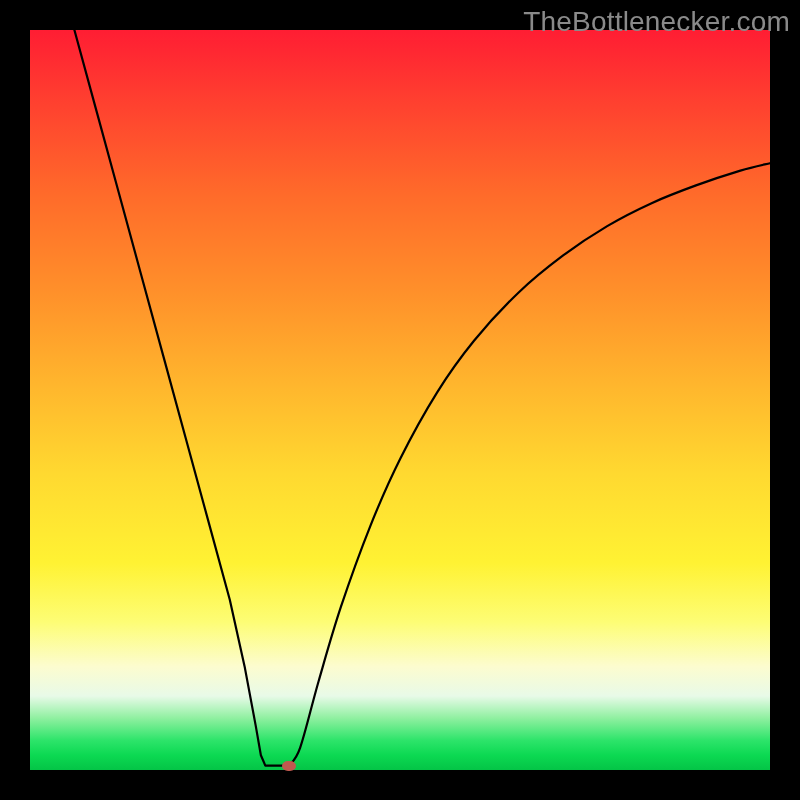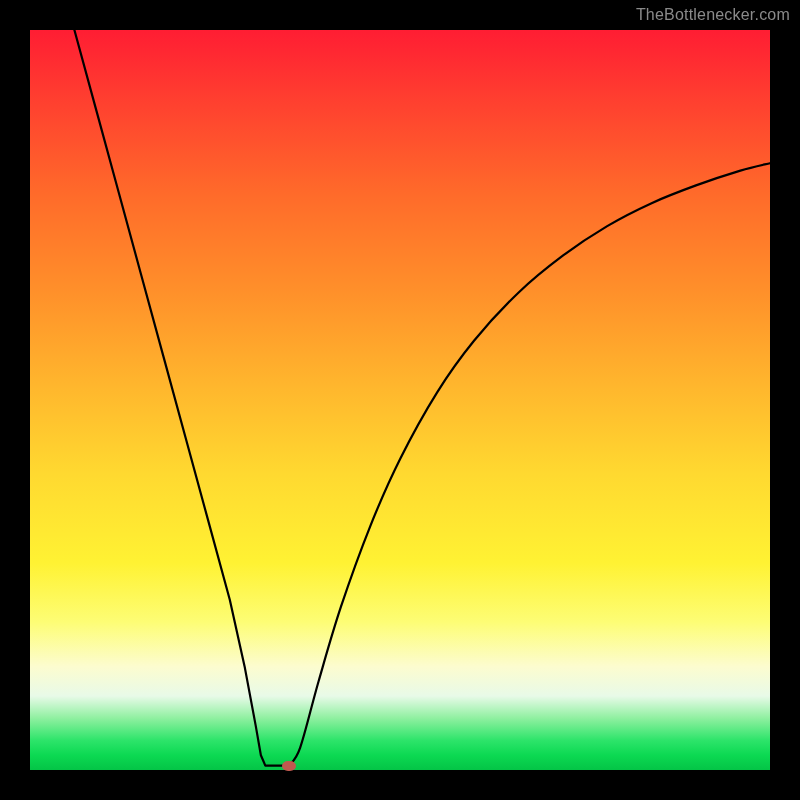--- a/index.html
+++ b/index.html
@@ -40,21 +40,21 @@
       #2de46a 96%,
       #0cd952 98%,
       #04c446 100%
     );
   }
   .watermark {
     position: absolute;
     top: 6px;
     right: 10px;
     color: #8a8a8a;
-    font-size: 16px;
+    font-size: 28px;
     letter-spacing: 0.2px;
     user-select: none;
     pointer-events: none;
   }
   svg.curve {
     position: absolute;
     left: 30px;
     top: 30px;
     width: 740px;
     height: 740px;

